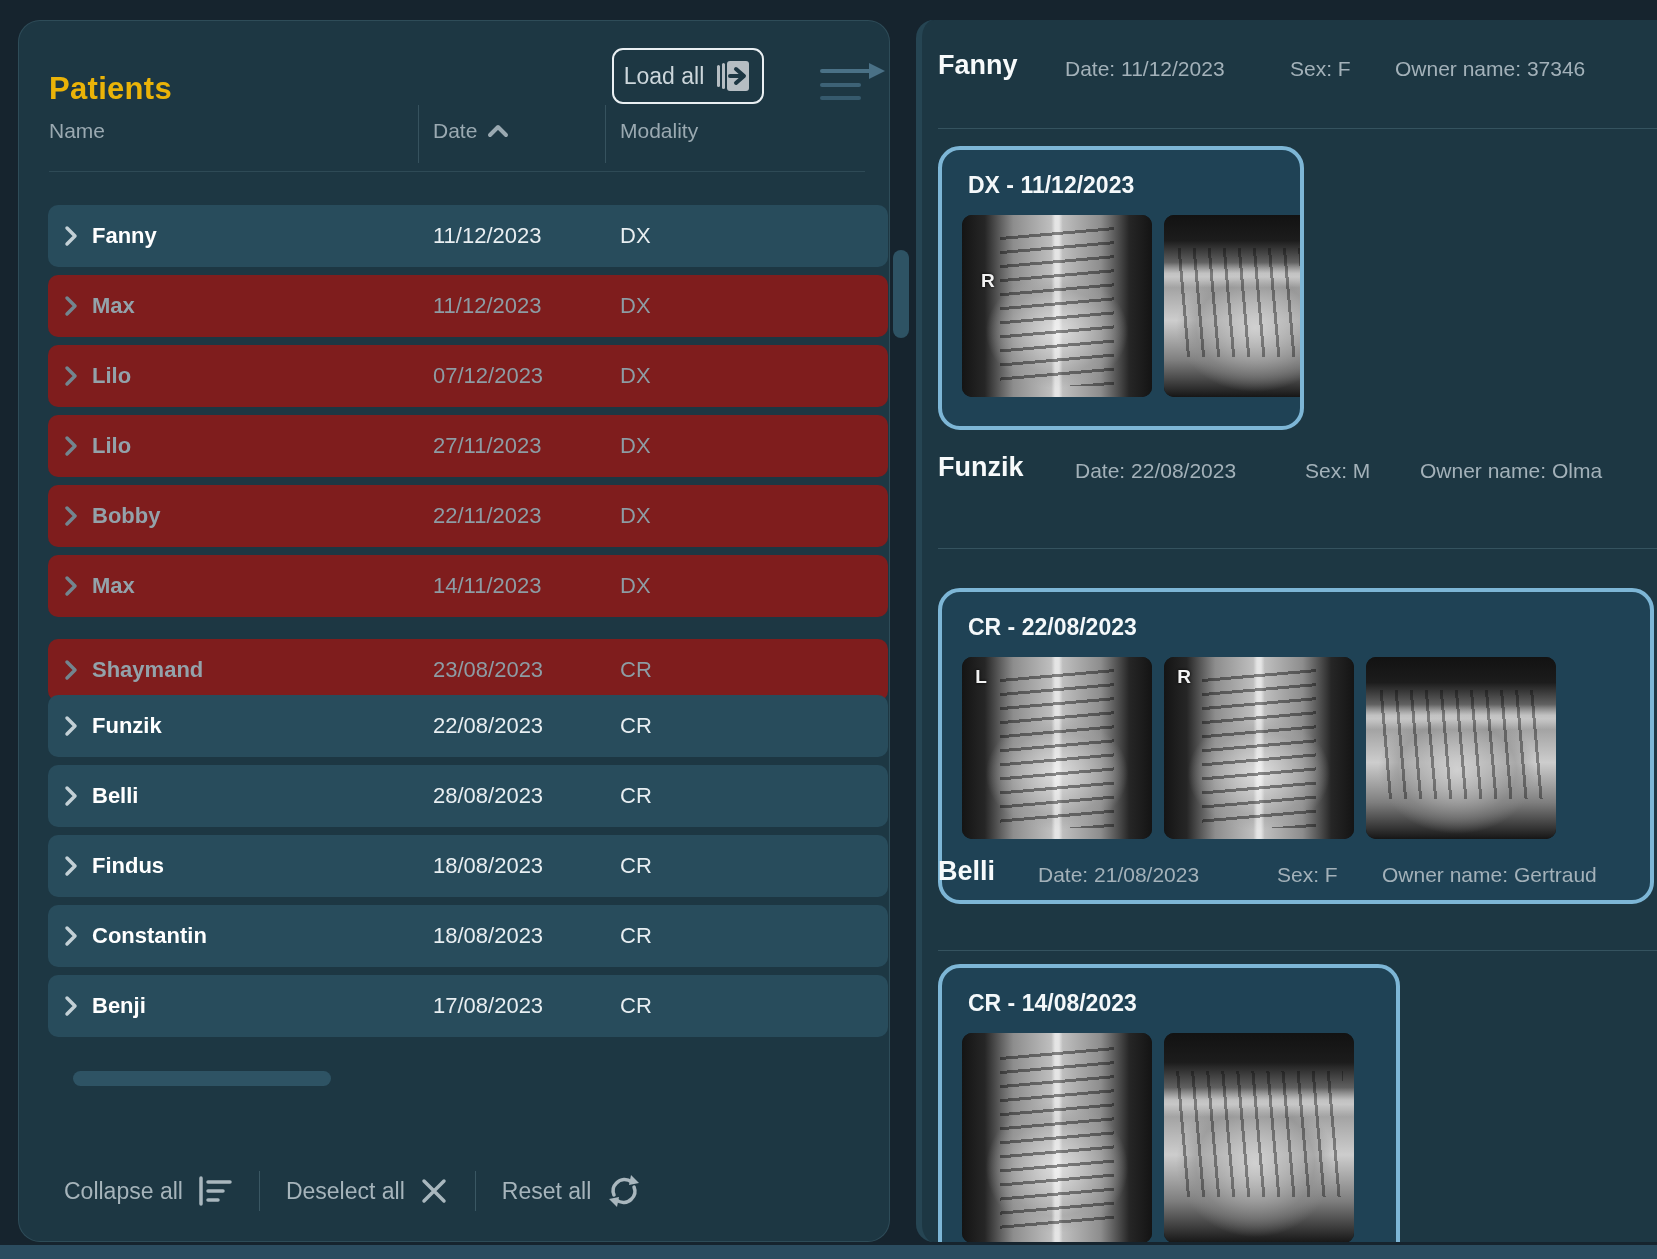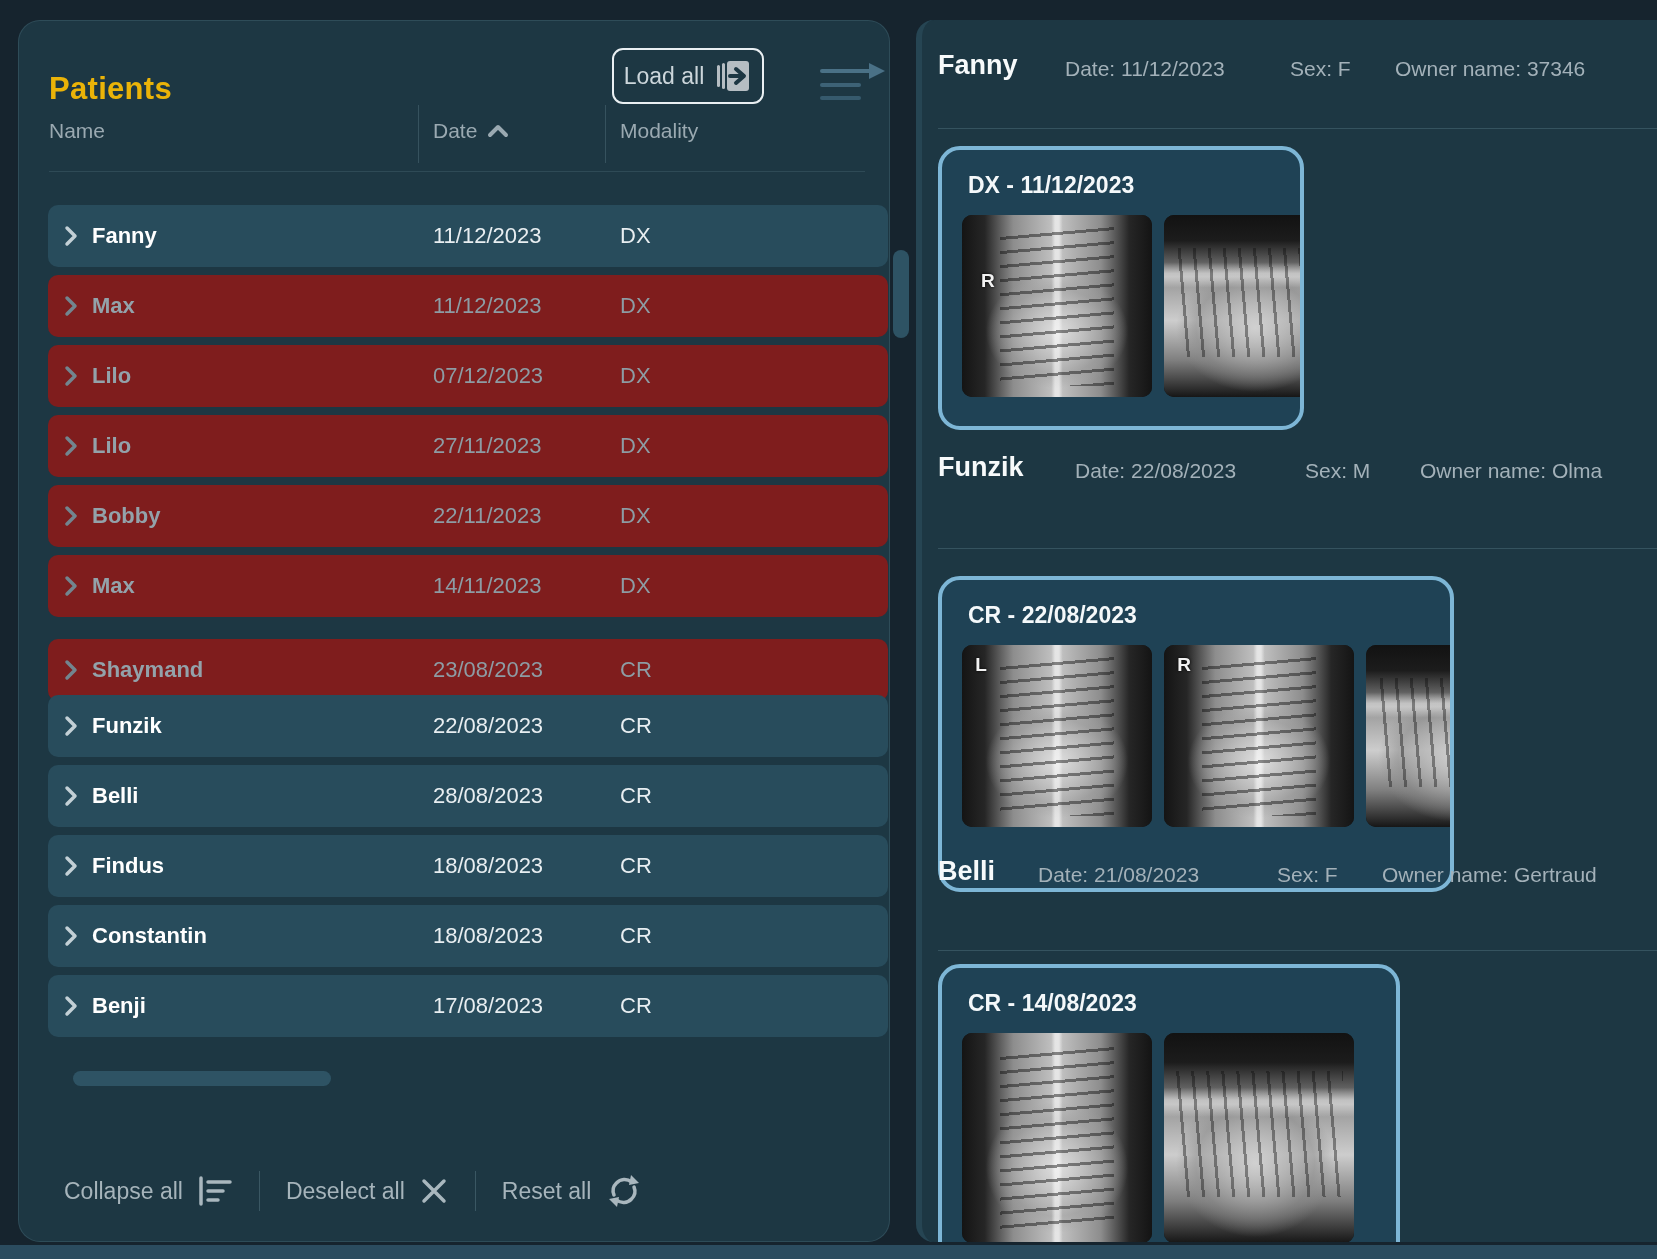--- a/index.html
+++ b/index.html
@@ -271,21 +271,21 @@
           <span class="marker top"></span>
         </div>
       </div>
     </div>
 
     <div class="sec-name" style="top:432px">Funzik</div>
     <div class="sec-meta" style="left:153px;top:439px">Date: 22/08/2023</div>
     <div class="sec-meta" style="left:383px;top:439px">Sex: M</div>
     <div class="sec-meta" style="left:498px;top:439px">Owner name: Olma</div>
     <div class="sec-rule" style="top:528px"></div>
-    <div class="study-card" style="top:556px;width:516px;height:316px">
+    <div class="study-card" style="top:568px;width:716px;height:316px">
       <div class="card-title">CR - 22/08/2023</div>
       <div class="thumb-row">
         <div class="xray vd">
           <span class="marker top">L</span>
         </div>
         <div class="xray vd">
           <span class="marker top">R</span>
         </div>
         <div class="xray lat">
           <span class="marker top"></span>

